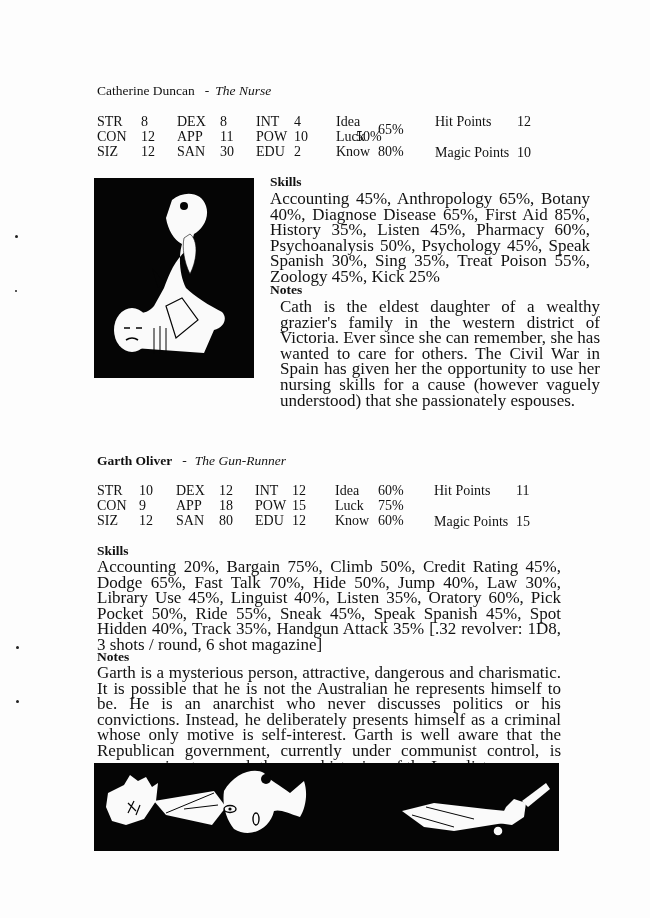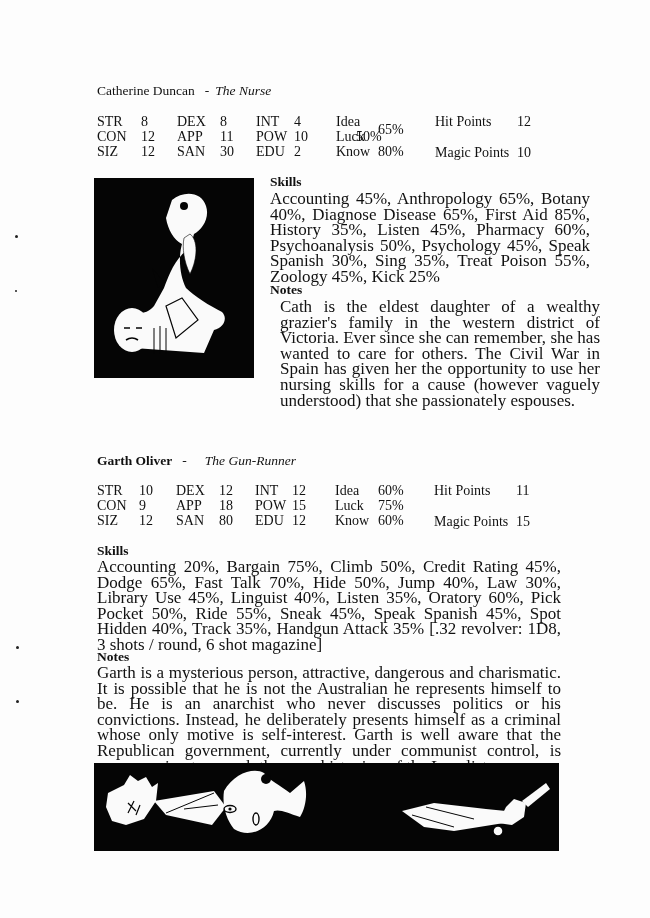--- a/index.html
+++ b/index.html
@@ -82,21 +82,21 @@
   <div class="abs para" style="left:270px;top:191px;width:320px">Accounting 45%, Anthropology 65%, Botany 40%, Diagnose Disease 65%, First Aid 85%, History 35%, Listen 45%, Pharmacy 60%, Psychoanalysis 50%, Psychology 45%, Speak Spanish 30%, Sing 35%, Treat Poison 55%, Zoology 45%, Kick 25%</div>
 
   <div class="abs heading" style="left:270px;top:282px">Notes</div>
   <div class="abs para" style="left:280px;top:299px;width:320px">Cath is the eldest daughter of a wealthy grazier's family in the western district of Victoria.  Ever since she can remember, she has wanted to care for others. The Civil War in Spain has given her the opportunity to use her nursing skills for a cause (however vaguely understood) that she passionately espouses.</div>
 </section>
 
 <section>
   <div class="abs" style="left:97px;top:451px">
     <span class="name" style="font-weight:bold">Garth Oliver</span>
     <span class="role" style="margin-left:6px">-</span>
-    <span class="role" style="margin-left:14px">The Gun-Runner</span>
+    <span class="role" style="margin-left:4px">The Gun-Runner</span>
   </div>
 
   <div class="stats abs" style="left:0;top:483px;width:650px;height:50px">
     <span style="left:97px;top:0">STR</span>
     <span style="left:139px;top:0">10</span>
     <span style="left:97px;top:15px">CON</span>
     <span style="left:139px;top:15px">9</span>
     <span style="left:97px;top:30px">SIZ</span>
     <span style="left:139px;top:30px">12</span>
 

